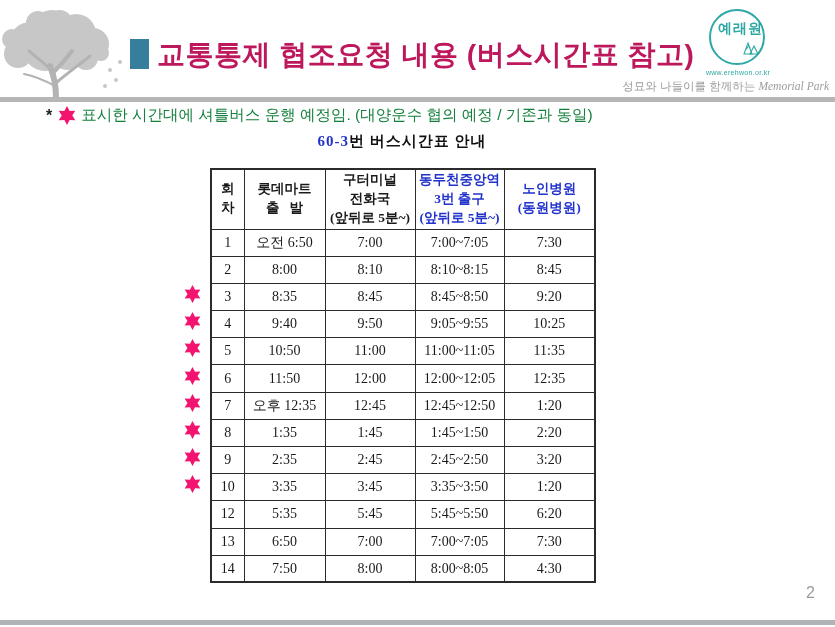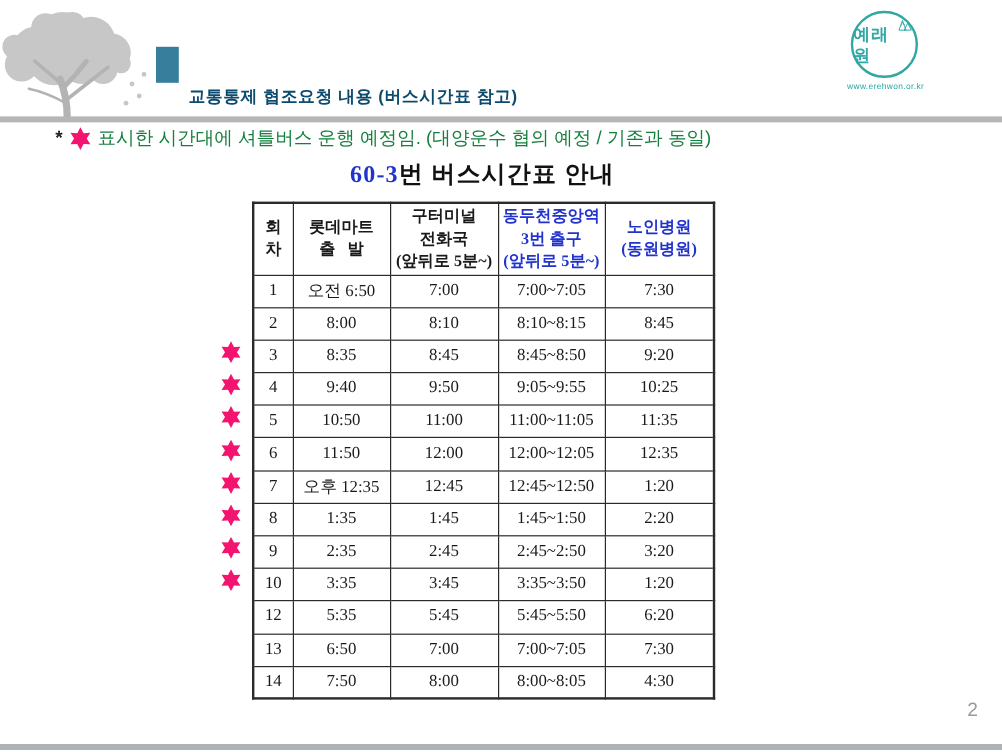--- a/index.html
+++ b/index.html
@@ -8,44 +8,44 @@
     position:relative; width:835px; height:627px; background:#ffffff;
     overflow:hidden; font-family:"Liberation Sans", sans-serif;
   }
   
   .tree-art { position:absolute; left:0; top:6px; }
   
   .header-divider { position:absolute; left:0; top:97px; width:835px; height:5px; background:#b6b6b6; }
   
   .title-bullet { position:absolute; left:130px; top:39px; width:19px; height:30px; background:var(--teal-square); }
   .slide-title {
-    position:absolute; left:157px; top:36px; font-size:14px; font-weight:bold;
-    color:#0c4a6e; letter-spacing:0.5px; white-space:nowrap;margin-top:36px;
+    position:absolute; left:157px; top:36px; font-size:28px; font-weight:bold;
+    color:#be185d; letter-spacing:0.5px; white-space:nowrap;
   }
   
   .logo-circle {
     position:absolute; left:709px; top:9px; width:56px; height:56px;
     border:2.5px solid var(--teal); border-radius:50%;
-    display:flex; align-items:flex-start; justify-content:flex-start;
+    display:flex; flex-direction:column; align-items:flex-end; justify-content:flex-start;
   }
   .logo-name { font-size:14px; font-weight:bold; color:var(--teal); margin-top:9px; letter-spacing:1px; }
   .logo-trees { margin-top:1px; }
   .logo-url { position:absolute; left:688px; top:69px; width:100px; text-align:center;
     font-size:7px; color:var(--teal); letter-spacing:0.3px; }
   .logo-tagline { position:absolute; right:6px; top:79px; font-size:11.5px; color:#9b9b9b; white-space:nowrap; }
   .tagline-en { font-style:italic; font-family:"Liberation Serif", serif; }
   
   .note-line { position:absolute; left:46px; top:105px; display:flex; align-items:center; gap:2px; }
   .note-prefix { font-size:16px; color:#222; font-weight:bold; margin-right:1px; }
   .note-text { font-size:15.5px; color:#15803d; white-space:nowrap; }
   .star-svg { display:block; }
   
   .tt-title {
     position:absolute; left:210px; top:132px; width:384px; text-align:center;
-    font-family:"Liberation Serif","DejaVu Serif",serif; font-size:20px; font-weight:bold;
+    font-family:"Liberation Serif","DejaVu Serif",serif; font-size:15px; font-weight:bold;
     color:#111; letter-spacing:1px; white-space:nowrap;
   }
   .tt-title .hl { color:var(--accent-blue); }
   
   table.timetable {
     position:absolute; left:210px; top:168px; border-collapse:collapse;
     table-layout:fixed; font-family:"Liberation Serif","DejaVu Serif",serif;
     background:#fff;
   }
   table.timetable th, table.timetable td {
@@ -109,20 +109,21 @@
     <div class="logo-name">예래원</div>
     <svg class="logo-trees" width="26" height="16" viewBox="0 0 26 16">
       <g stroke="#2fa7a4" fill="none" stroke-width="1.1">
         <path d="M7,15 L11,4 L15,15 Z"></path>
           <path d="M13,15 L17,7 L21,15 Z"></path>
         <path d="M11,8 L9,10 M11,6 L13,9"></path>
       </g>
     </svg>
   </div>
   <div class="logo-url">www.erehwon.or.kr</div>
+  <div class="logo-tagline"><span>성묘와 나들이를 함께하는 </span><span class="tagline-en">Memorial Park</span></div>
 
   <div class="note-line">
     <span class="note-prefix">*</span>
     <svg class="star-svg" width="24" height="21" viewBox="0 0 24 22">
       <polygon fill="#f2146e" points="12,1 14.75,6.24 20.66,6 17.5,11 20.66,16 14.75,15.76 12,21 9.25,15.76 3.34,16 6.5,11 3.34,6 9.25,6.24"></polygon>
     </svg>
     <span class="note-text">표시한 시간대에 셔틀버스 운행 예정임. (대양운수 협의 예정 / 기존과 동일)</span>
   </div>
 
   <div class="tt-title"><span class="hl">60-3</span><span>번 버스시간표 안내</span></div>

